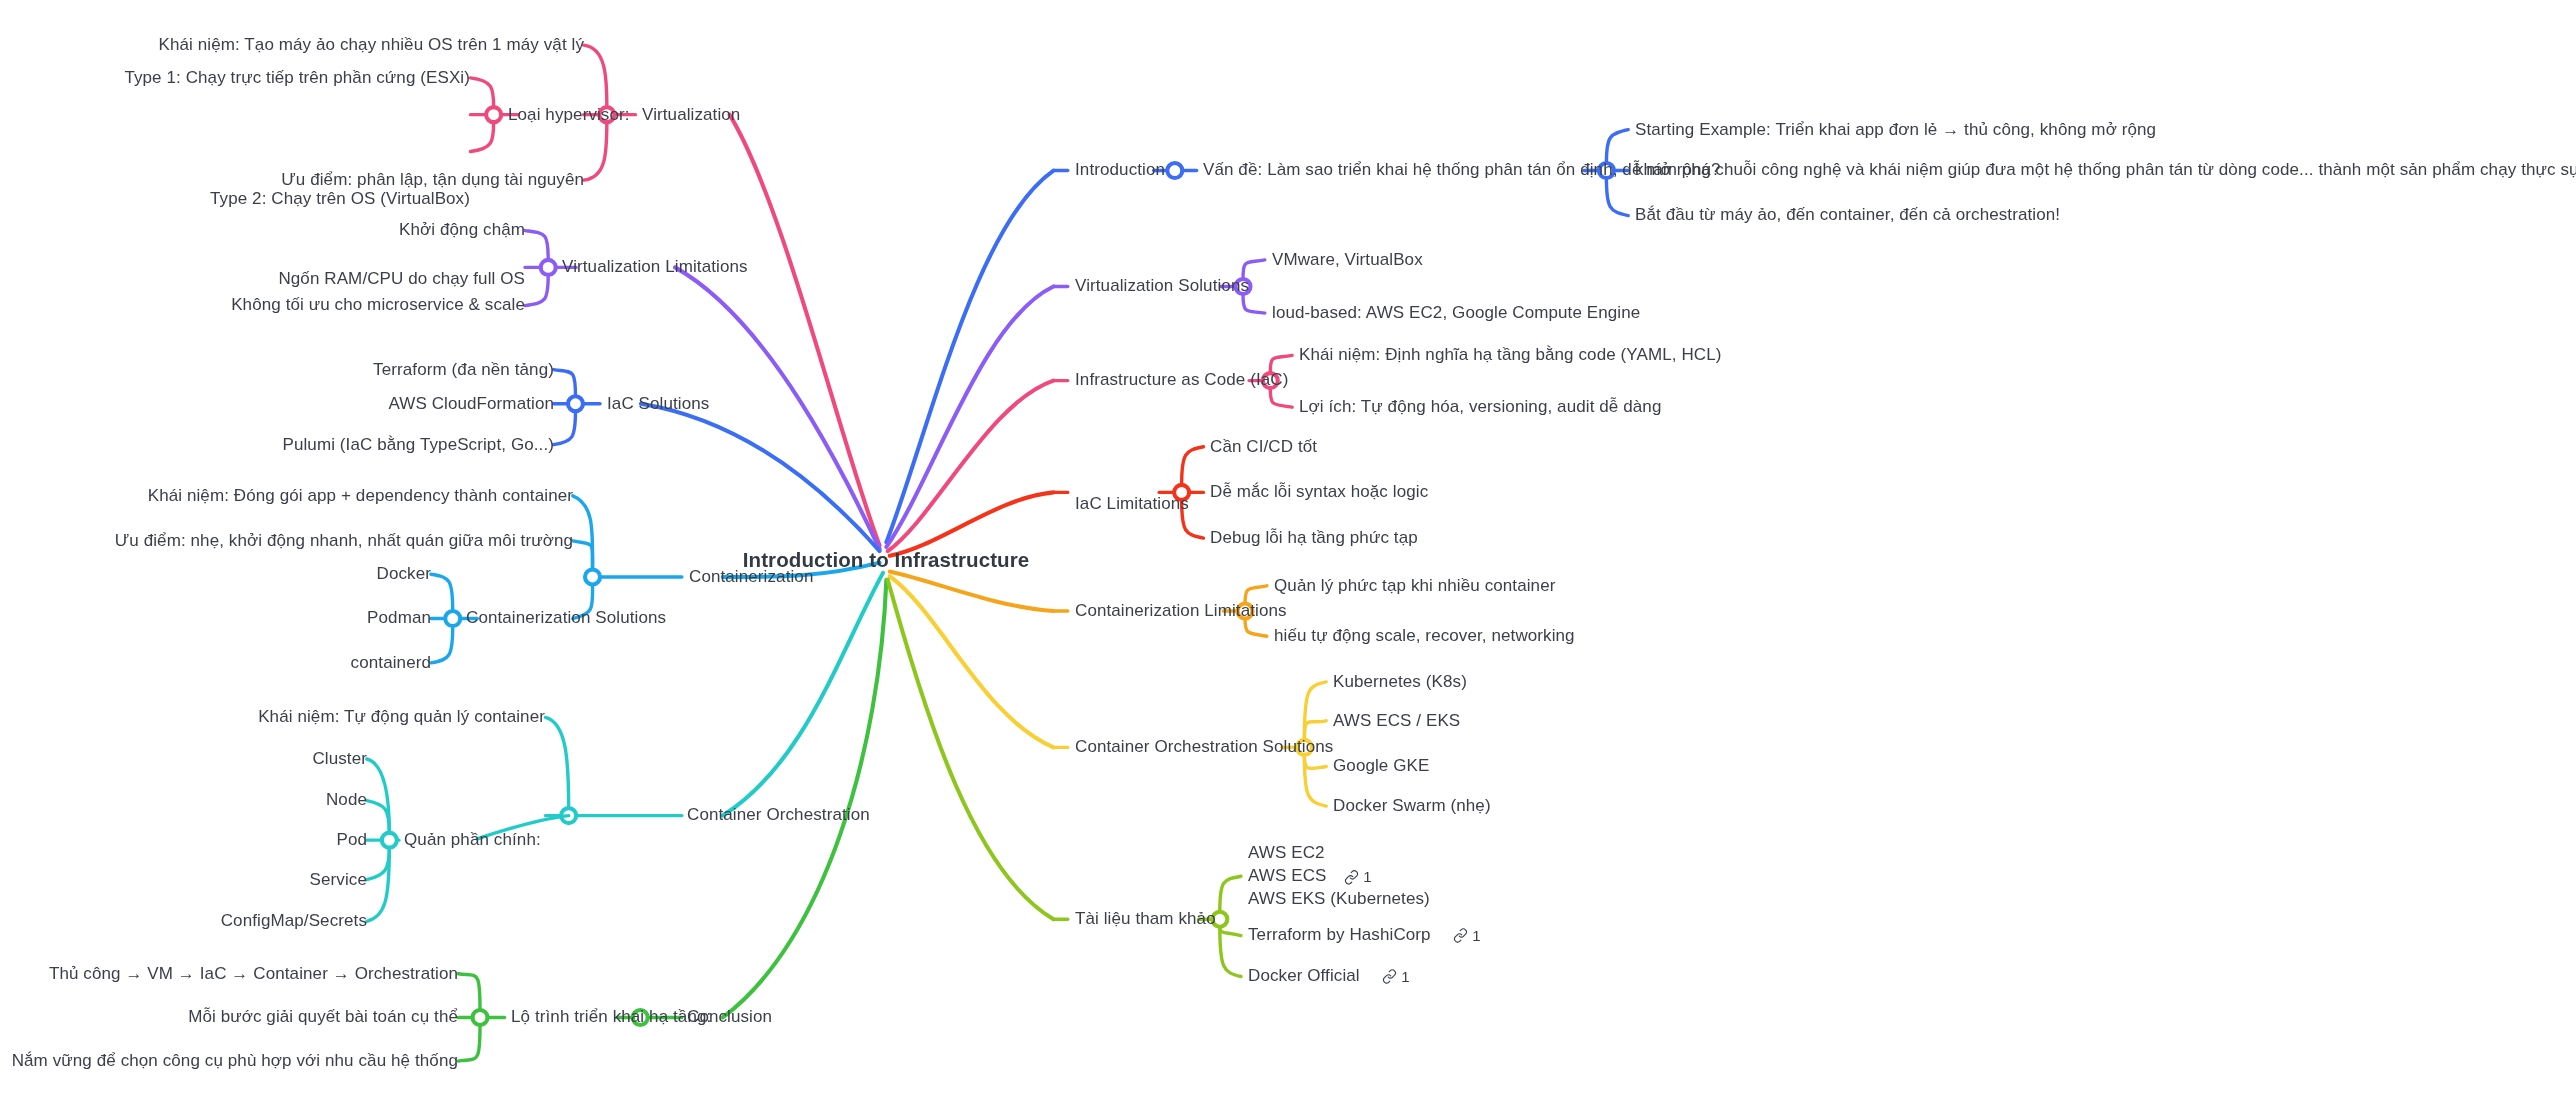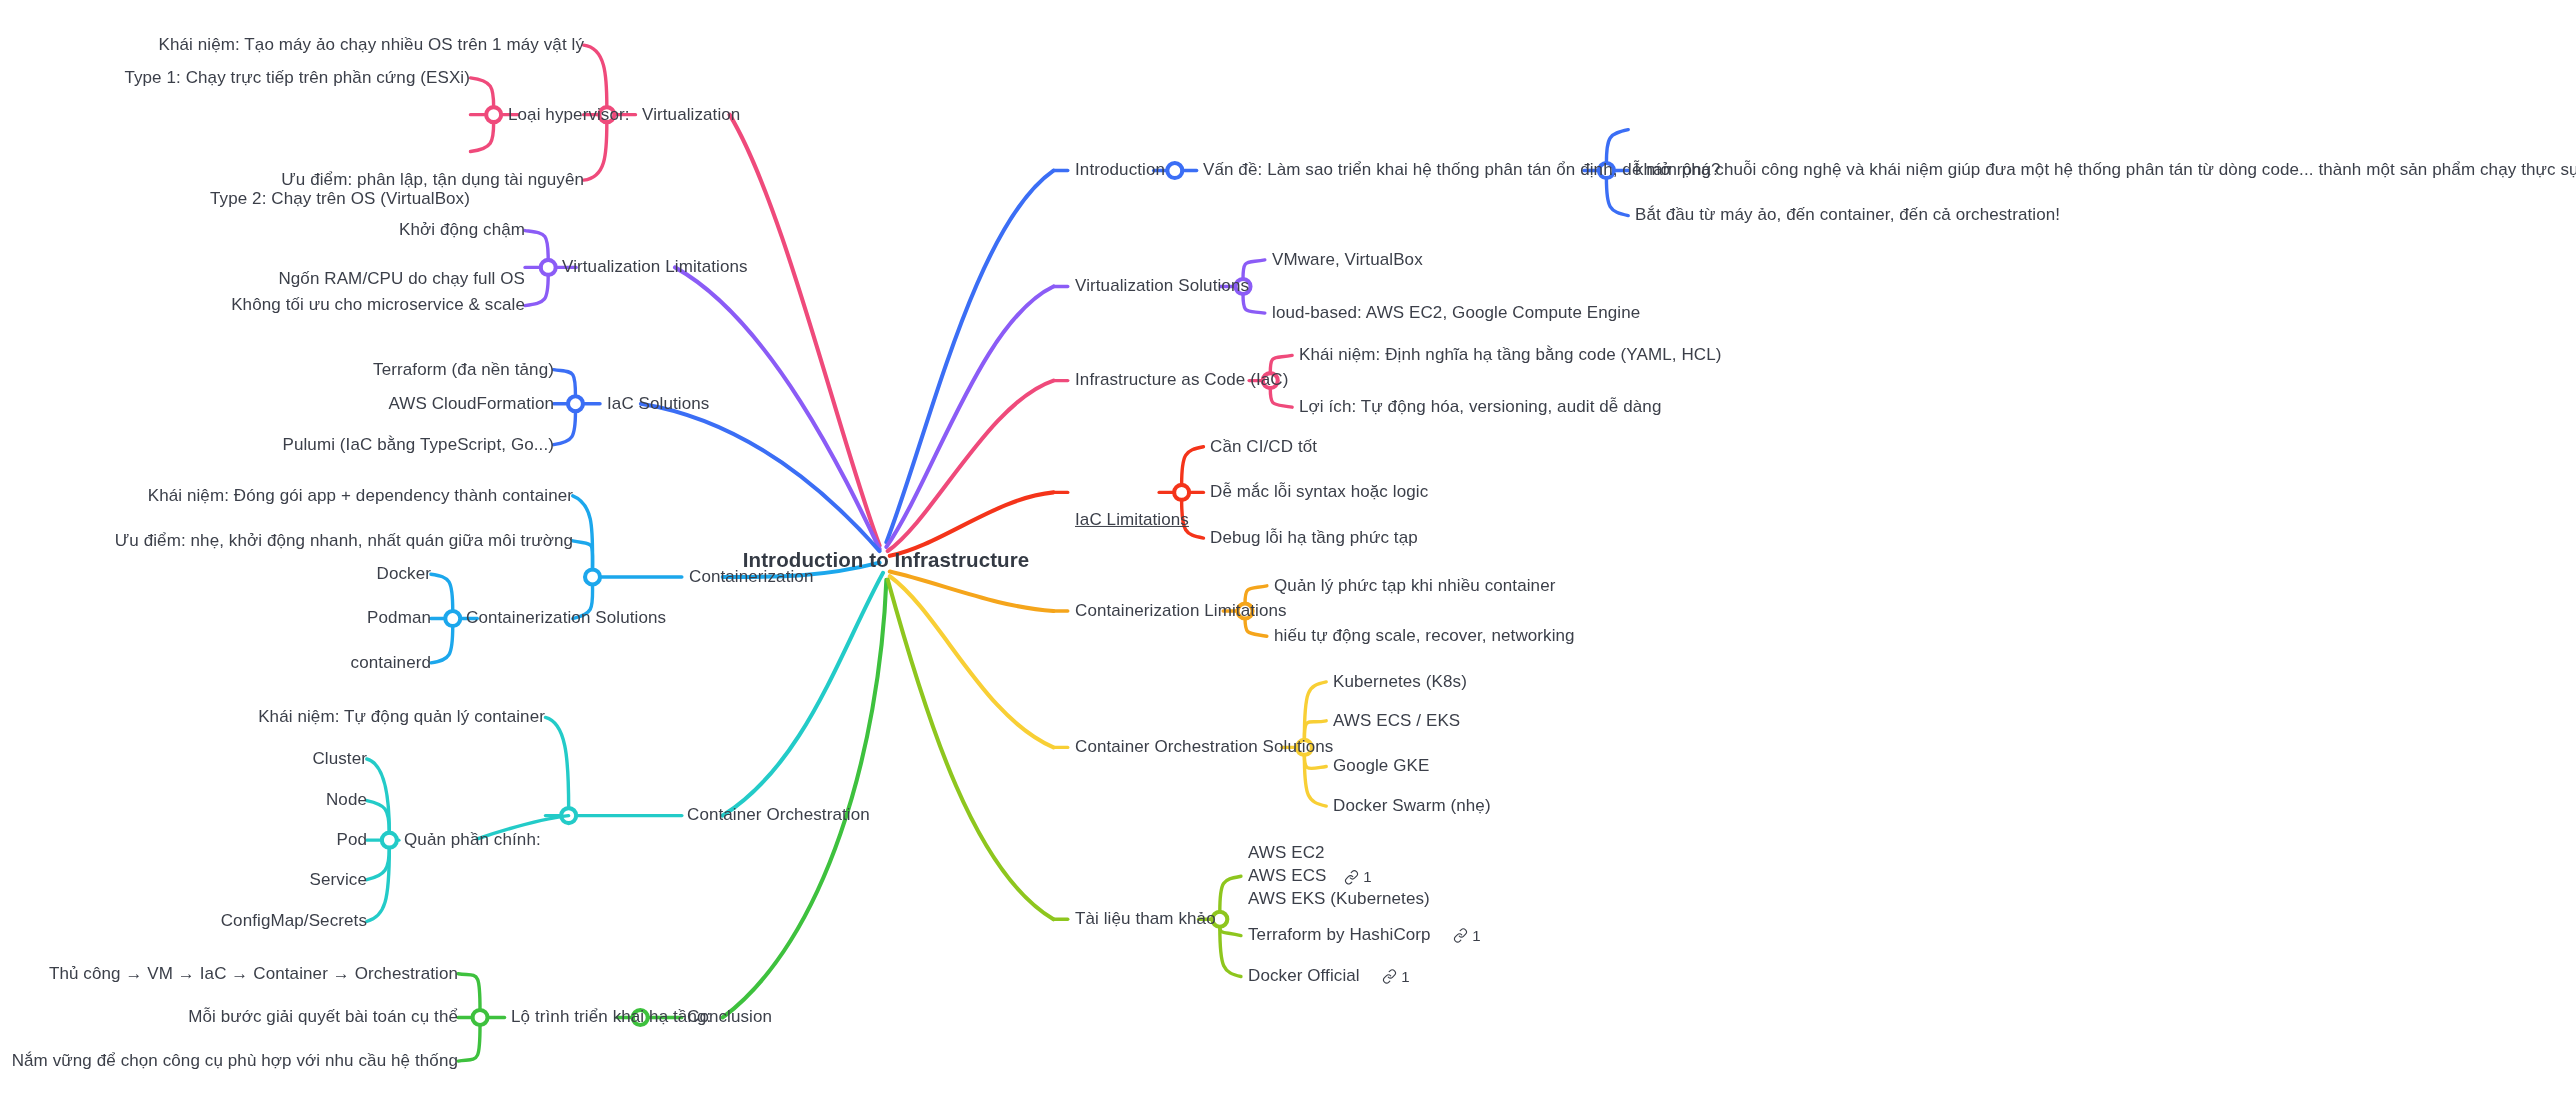--- a/index.html
+++ b/index.html
@@ -274,38 +274,39 @@
   <div class="node l" style="left:458px;top:1061px;">Nắm vững để chọn công cụ phù hợp với nhu cầu hệ thống</div>
 
   <div class="node r" style="left:511px;top:1017px;">Lộ trình triển khai hạ tầng:</div>
 
   <div class="node r" style="left:687px;top:1017px;">Conclusion</div>
 
   <div class="node r" style="left:1075px;top:170px;">Introduction</div>
 
   <div class="node r" style="left:1203px;top:170px;">Vấn đề: Làm sao triển khai hệ thống phân tán ổn định, dễ mở rộng?</div>
 
+  <div class="node r" style="left:1635px;top:130px;">Starting Example: Triển khai app đơn lẻ → thủ công, không mở rộng</div>
 
   <div class="node r" style="left:1635px;top:170px;">khám phá chuỗi công nghệ và khái niệm giúp đưa một hệ thống phân tán từ dòng code... thành một sản phẩm chạy thực sự trong môi trường PRODUCTION</div>
 
   <div class="node r" style="left:1635px;top:215px;">Bắt đầu từ máy ảo, đến container, đến cả orchestration!</div>
 
   <div class="node r" style="left:1075px;top:286px;">Virtualization Solutions</div>
 
   <div class="node r" style="left:1272px;top:260px;">VMware, VirtualBox</div>
 
   <div class="node r" style="left:1272px;top:313px;">loud-based: AWS EC2, Google Compute Engine</div>
 
   <div class="node r" style="left:1075px;top:380px;">Infrastructure as Code (IaC)</div>
 
   <div class="node r" style="left:1299px;top:355px;">Khái niệm: Định nghĩa hạ tầng bằng code (YAML, HCL)</div>
 
   <div class="node r" style="left:1299px;top:407px;">Lợi ích: Tự động hóa, versioning, audit dễ dàng</div>
 
-  <div class="node r" style="left:1075px;top:520px;text-decoration:underline;">IaC Limitations</div>
+  <div class="node r" style="left:1075px;top:504px;">IaC Limitations</div>
 
   <div class="node r" style="left:1210px;top:447px;">Cần CI/CD tốt</div>
 
   <div class="node r" style="left:1210px;top:492px;">Dễ mắc lỗi syntax hoặc logic</div>
 
   <div class="node r" style="left:1210px;top:538px;">Debug lỗi hạ tầng phức tạp</div>
 
   <div class="node r" style="left:1075px;top:611px;">Containerization Limitations</div>
 
   <div class="node r" style="left:1274px;top:586px;">Quản lý phức tạp khi nhiều container</div>

